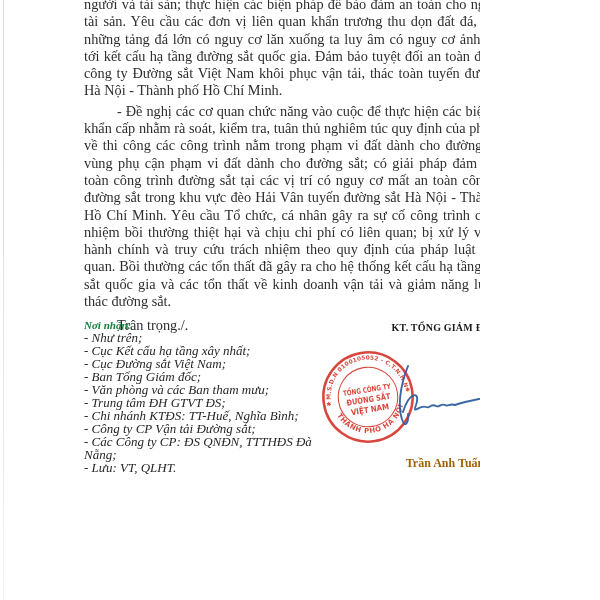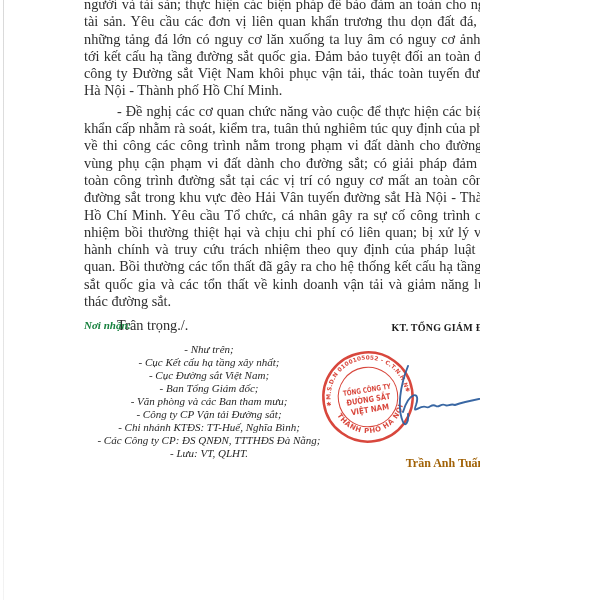--- a/index.html
+++ b/index.html
@@ -22,22 +22,22 @@
   .body-text p{margin:0;}
   .para-2{margin-top:3px !important;text-indent:33px;}
   .closing-line{margin-top:7px !important;text-indent:33px;text-align:left;}
   .footer-left{
     position:absolute;left:84px;top:319px;width:250px;
   }
   .recipients-title{
     font-weight:bold;font-style:italic;font-size:11px;color:#15803d;
   }
   .recipients-list{
-    list-style:none;margin:12px;padding:0;
-    font-style:italic;font-size:11px;line-height:13px;color:#262626;text-align:center;
+    list-style:none;margin:0;padding:0;
+    font-style:italic;font-size:13px;line-height:13px;color:#262626;
   }
   .sig-area{
     position:absolute;left:320px;top:319px;width:250px;height:175px;
   }
   .sig-titles{text-align:center;color:#1b1b1b;}
   .sig-title{font-weight:bold;font-size:10px;line-height:17px;letter-spacing:.2px;}
   .signer-name{
     position:absolute;top:137px;left:0;width:100%;
     text-align:center;font-weight:bold;font-size:12px;color:#a16207;
   }
@@ -64,22 +64,23 @@
   </div>
 
   <div class="footer-left">
     <div class="recipients-title">Nơi nhận:</div>
     <ul class="recipients-list">
         <li>- Như trên;</li>
         <li>- Cục Kết cấu hạ tầng xây nhất;</li>
         <li>- Cục Đường sắt Việt Nam;</li>
         <li>- Ban Tổng Giám đốc;</li>
         <li>- Văn phòng và các Ban tham mưu;</li>
+        <li>- Trung tâm ĐH GTVT ĐS;</li>
+        <li>- Chi nhánh KTĐS: TT-Huế, Nghĩa Bình;</li>
         <li>- Công ty CP Vận tải Đường sắt;</li>
-        <li>- Chi nhánh KTĐS: TT-Huế, Nghĩa Bình;</li>
         <li>- Các Công ty CP: ĐS QNĐN, TTTHĐS Đà Nẵng;</li>
         <li>- Lưu: VT, QLHT.</li>
       </ul>
   </div>
 
   <div class="sig-area">
     <div class="sig-titles">
       <div class="sig-title">KT. TỔNG GIÁM ĐỐC</div>
     </div>
 

